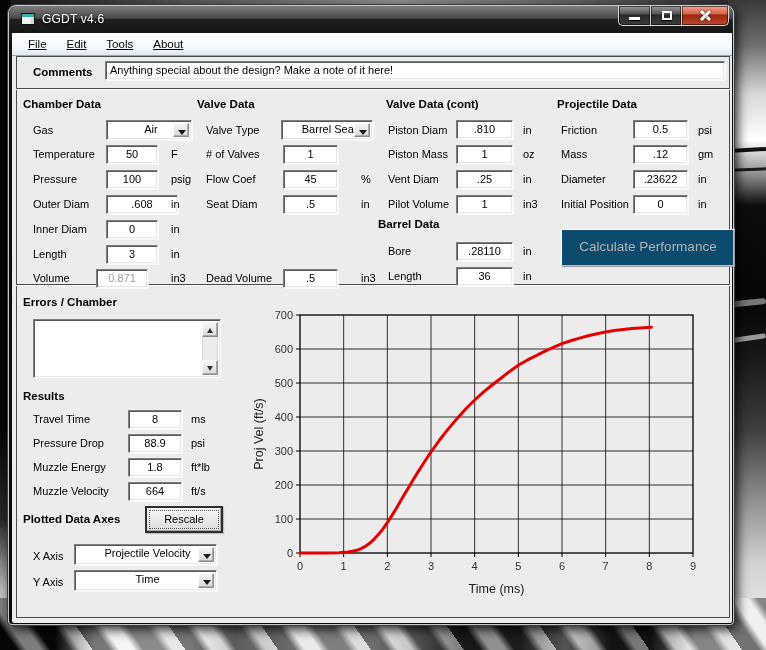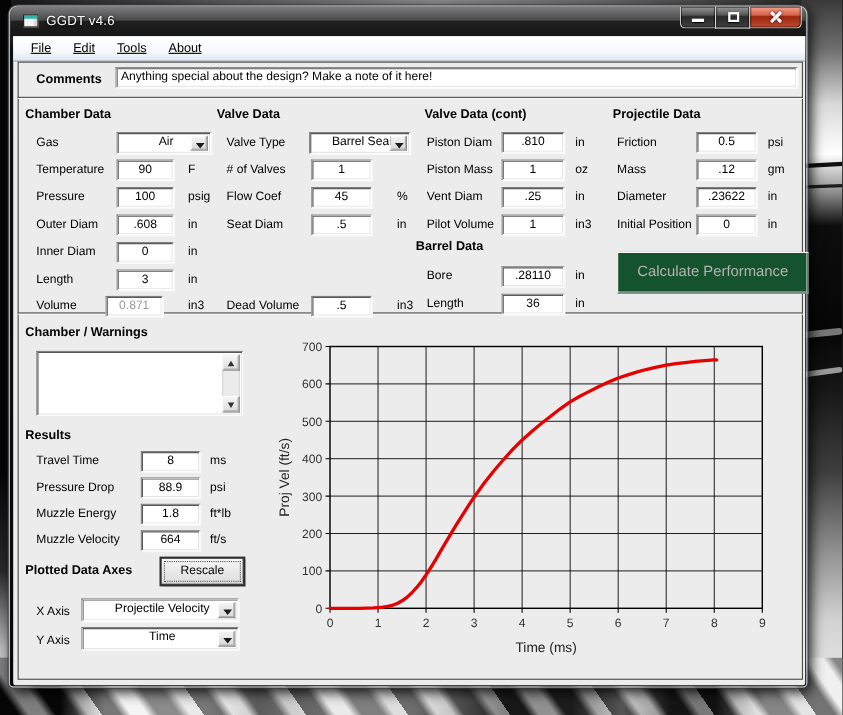--- a/index.html
+++ b/index.html
@@ -75,21 +75,21 @@
     background:linear-gradient(#f4f4f4,#d9d9d9);border:1px solid #8a8a8a;
     border-top-color:#fff;border-left-color:#fff;box-shadow:inset -1px -1px 0 #aeaeae;}
   .tri-down{position:absolute;left:4px;top:6px;width:0;height:0;
     border-left:4px solid transparent;border-right:4px solid transparent;border-top:5px solid #1a1a1a;}
   .btn{background:linear-gradient(#f5f5f5,#e2e2e2);font-size:11px;color:#000;text-align:center;
     border:1px solid #7c7c7c;border-top-color:#fdfdfd;border-left-color:#fdfdfd;
     box-shadow:inset -1px -1px 0 #a9a9a9, 1px 1px 1px rgba(0,0,0,.2);}
   .btn.default{border:2px solid #2e2e2e;outline:1px dotted #555;outline-offset:-5px;
     background:linear-gradient(#f6f6f6,#dcdcdc);}
   .btn.big-disabled{font-size:13.5px;color:#b3b3b3;line-height:34px;
-    background:#14532d;border:1px solid #9d9d9d;border-top-color:#fdfdfd;border-left-color:#fdfdfd;
+    background:#0c4a6e;border:1px solid #9d9d9d;border-top-color:#fdfdfd;border-left-color:#fdfdfd;
     box-shadow:inset -1px -1px 0 #bdbdbd;}
   .listbox{background:#fff;border:1px solid #7e7e7e;border-bottom-color:#fbfbfb;border-right-color:#fbfbfb;
     box-shadow:inset 1px 1px 0 #585858, inset -1px -1px 0 #e6e6e6;}
   .warn-text{font-size:11px;line-height:13.5px;padding:2px 4px;width:165px;}
   .scrollbar{position:absolute;right:2px;top:2px;bottom:2px;width:16px;background:#ececec;
     box-shadow:inset 0 0 0 1px #d7d7d7;}
   .sbtn{position:absolute;left:0;width:16px;height:15px;background:linear-gradient(#f6f6f6,#dcdcdc);
     border:1px solid #8a8a8a;border-top-color:#fff;border-left-color:#fff;box-shadow:inset -1px -1px 0 #ababab;}
   .sbtn.up{top:0;} .sbtn.down{bottom:0;}
   .tri-up-s{position:absolute;left:4px;top:5px;width:0;height:0;border-left:3.5px solid transparent;
@@ -152,27 +152,27 @@
         <span class="abs hdr" style="left:545px;top:41px">Projectile Data</span>
 
         <span class="abs lbl" style="left:21px;top:65px">Gas</span>
         <div class="abs combo" style="left:94px;top:64px;width:86px">
           <span>Air</span>
           <span class="drop">
               <span class="tri-down"></span>
             </span>
         </div>
         <span class="abs lbl" style="left:21px;top:89px">Temperature</span>
-        <div class="abs box" style="left:94px;top:89px;width:52px">90</div>
+        <div class="abs box" style="left:94px;top:89px;width:52px">50</div>
         <span class="abs lbl" style="left:159px;top:89px">F</span>
         <span class="abs lbl" style="left:21px;top:114px">Pressure</span>
         <div class="abs box" style="left:94px;top:114px;width:52px">100</div>
         <span class="abs lbl" style="left:159px;top:114px">psig</span>
         <span class="abs lbl" style="left:21px;top:139px">Outer Diam</span>
-        <div class="abs box" style="left:94px;top:139px;width:52px">.608</div>
+        <div class="abs box" style="left:94px;top:139px;width:72px">.608</div>
         <span class="abs lbl" style="left:159px;top:139px">in</span>
         <span class="abs lbl" style="left:21px;top:164px">Inner Diam</span>
         <div class="abs box" style="left:94px;top:164px;width:52px">0</div>
         <span class="abs lbl" style="left:159px;top:164px">in</span>
         <span class="abs lbl" style="left:21px;top:189px">Length</span>
         <div class="abs box" style="left:94px;top:189px;width:52px">3</div>
         <span class="abs lbl" style="left:159px;top:189px">in</span>
         <span class="abs lbl" style="left:21px;top:213px">Volume</span>
         <div class="abs box disabled" style="left:84px;top:213px;width:52px">0.871</div>
         <span class="abs lbl" style="left:159px;top:213px">in3</span>
@@ -224,21 +224,21 @@
         <div class="abs box" style="left:621px;top:89px;width:55px">.12</div>
         <span class="abs lbl" style="left:686px;top:89px">gm</span>
         <span class="abs lbl" style="left:549px;top:114px">Diameter</span>
         <div class="abs box" style="left:621px;top:114px;width:55px">.23622</div>
         <span class="abs lbl" style="left:686px;top:114px">in</span>
         <span class="abs lbl" style="left:549px;top:139px">Initial Position</span>
         <div class="abs box" style="left:621px;top:139px;width:55px">0</div>
         <span class="abs lbl" style="left:686px;top:139px">in</span>
         <div class="abs btn big-disabled" style="left:549px;top:173px;width:174px;height:38px">Calculate Performance</div>
 
-        <span class="abs hdr" style="left:11px;top:239px">Chamber / Warnings</span>
+        <span class="abs hdr" style="left:11px;top:239px">Errors / Chamber</span>
         <div class="abs listbox" style="left:21px;top:263px;width:188px;height:59px">
           <div class="scrollbar">
             <span class="sbtn up">
                 <span class="tri-up-s"></span>
               </span>
             <span class="sbtn down">
                 <span class="tri-down-s"></span>
               </span>
           </div>
         </div>

